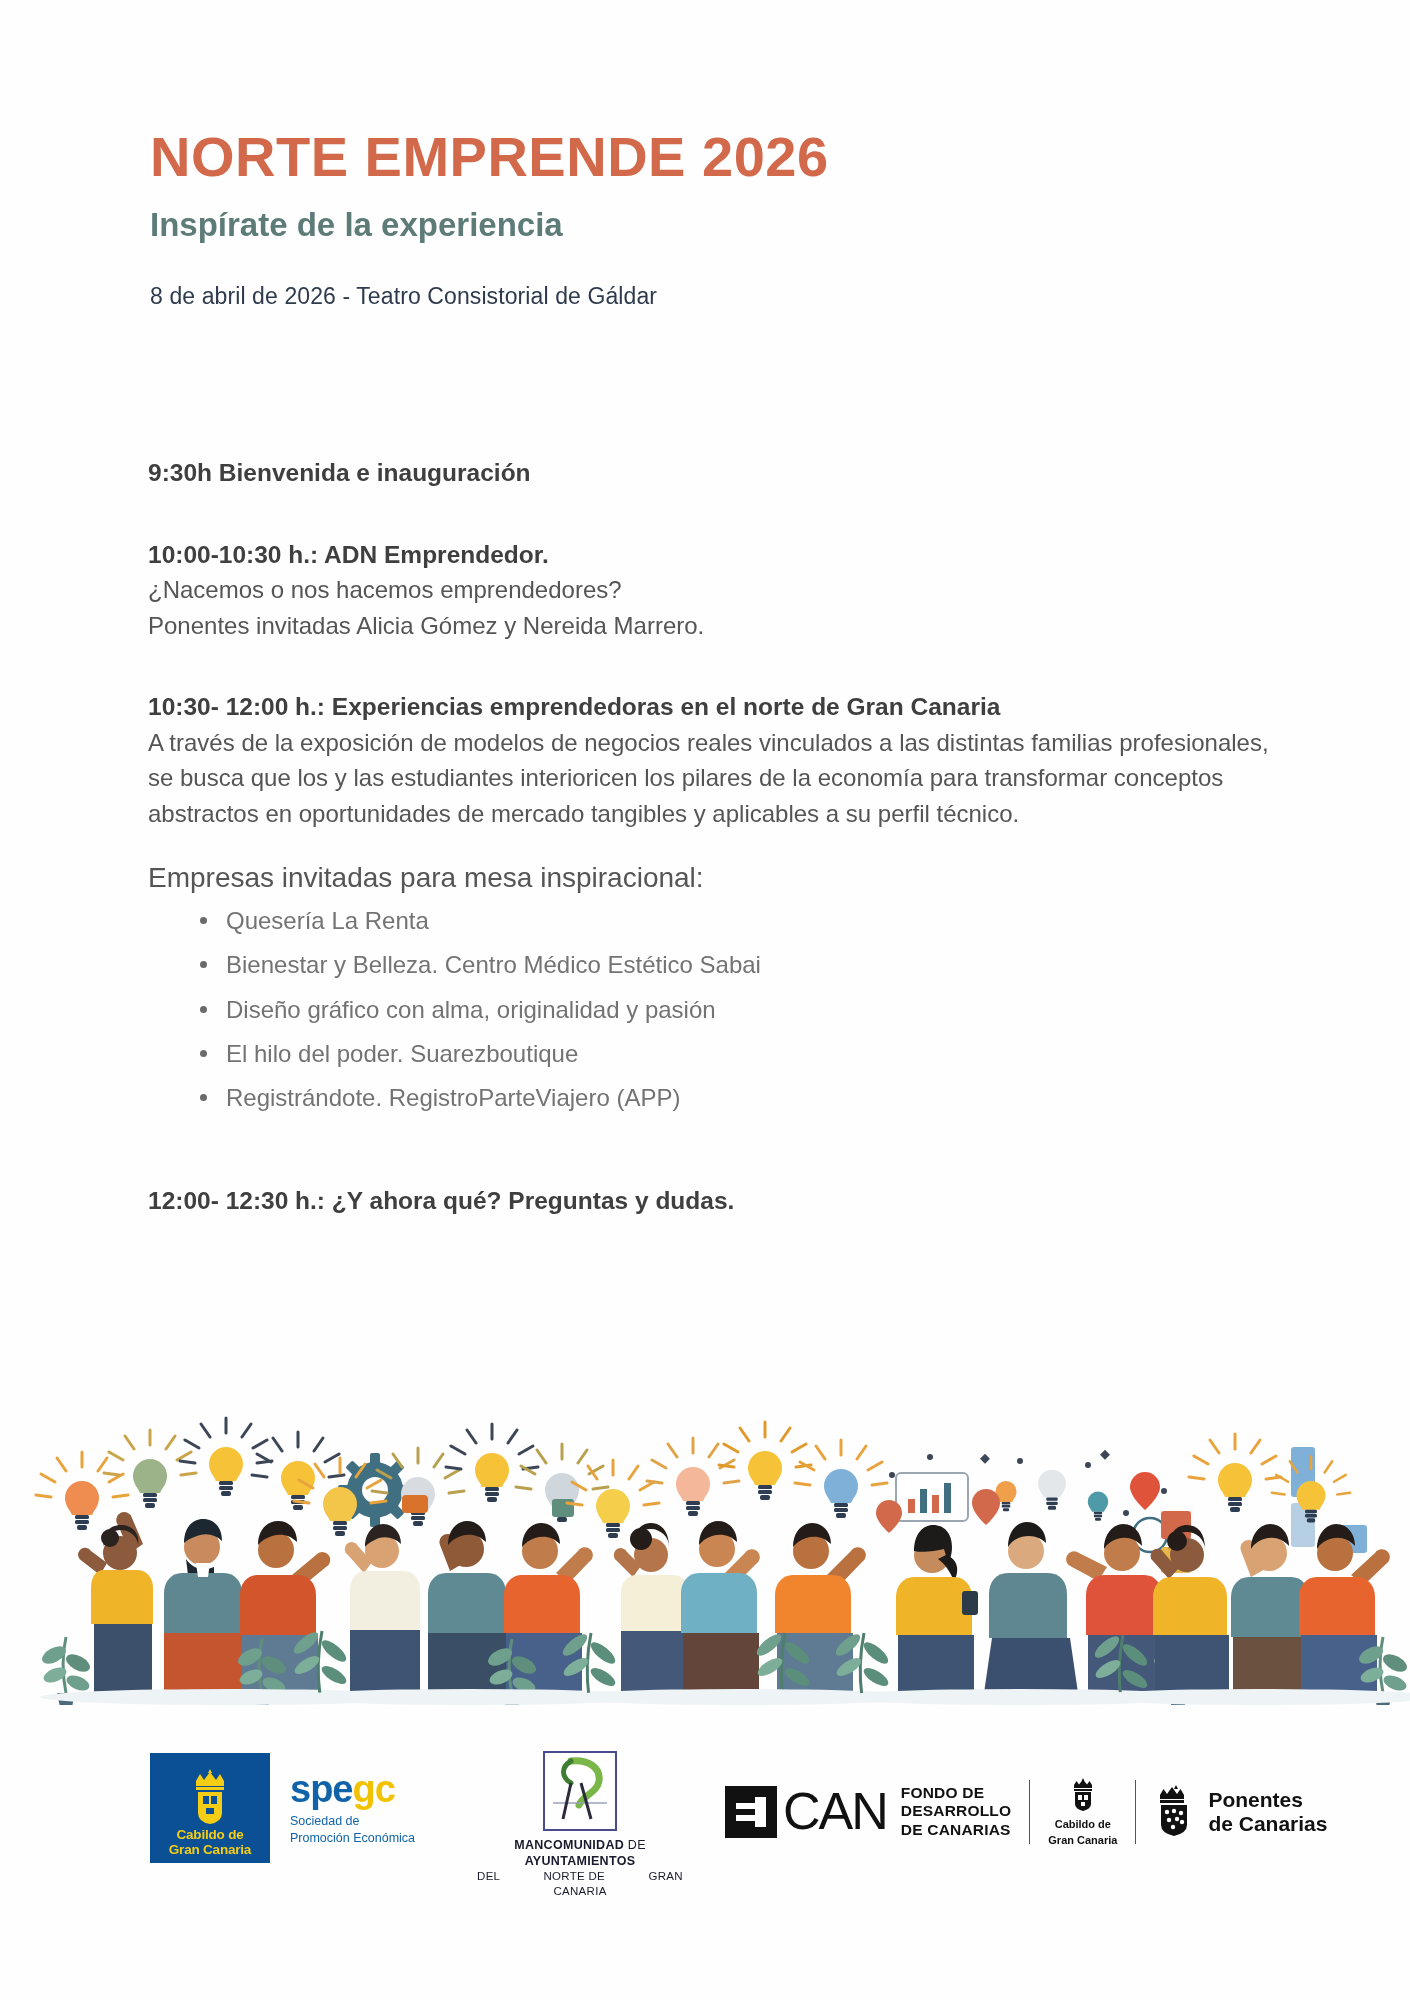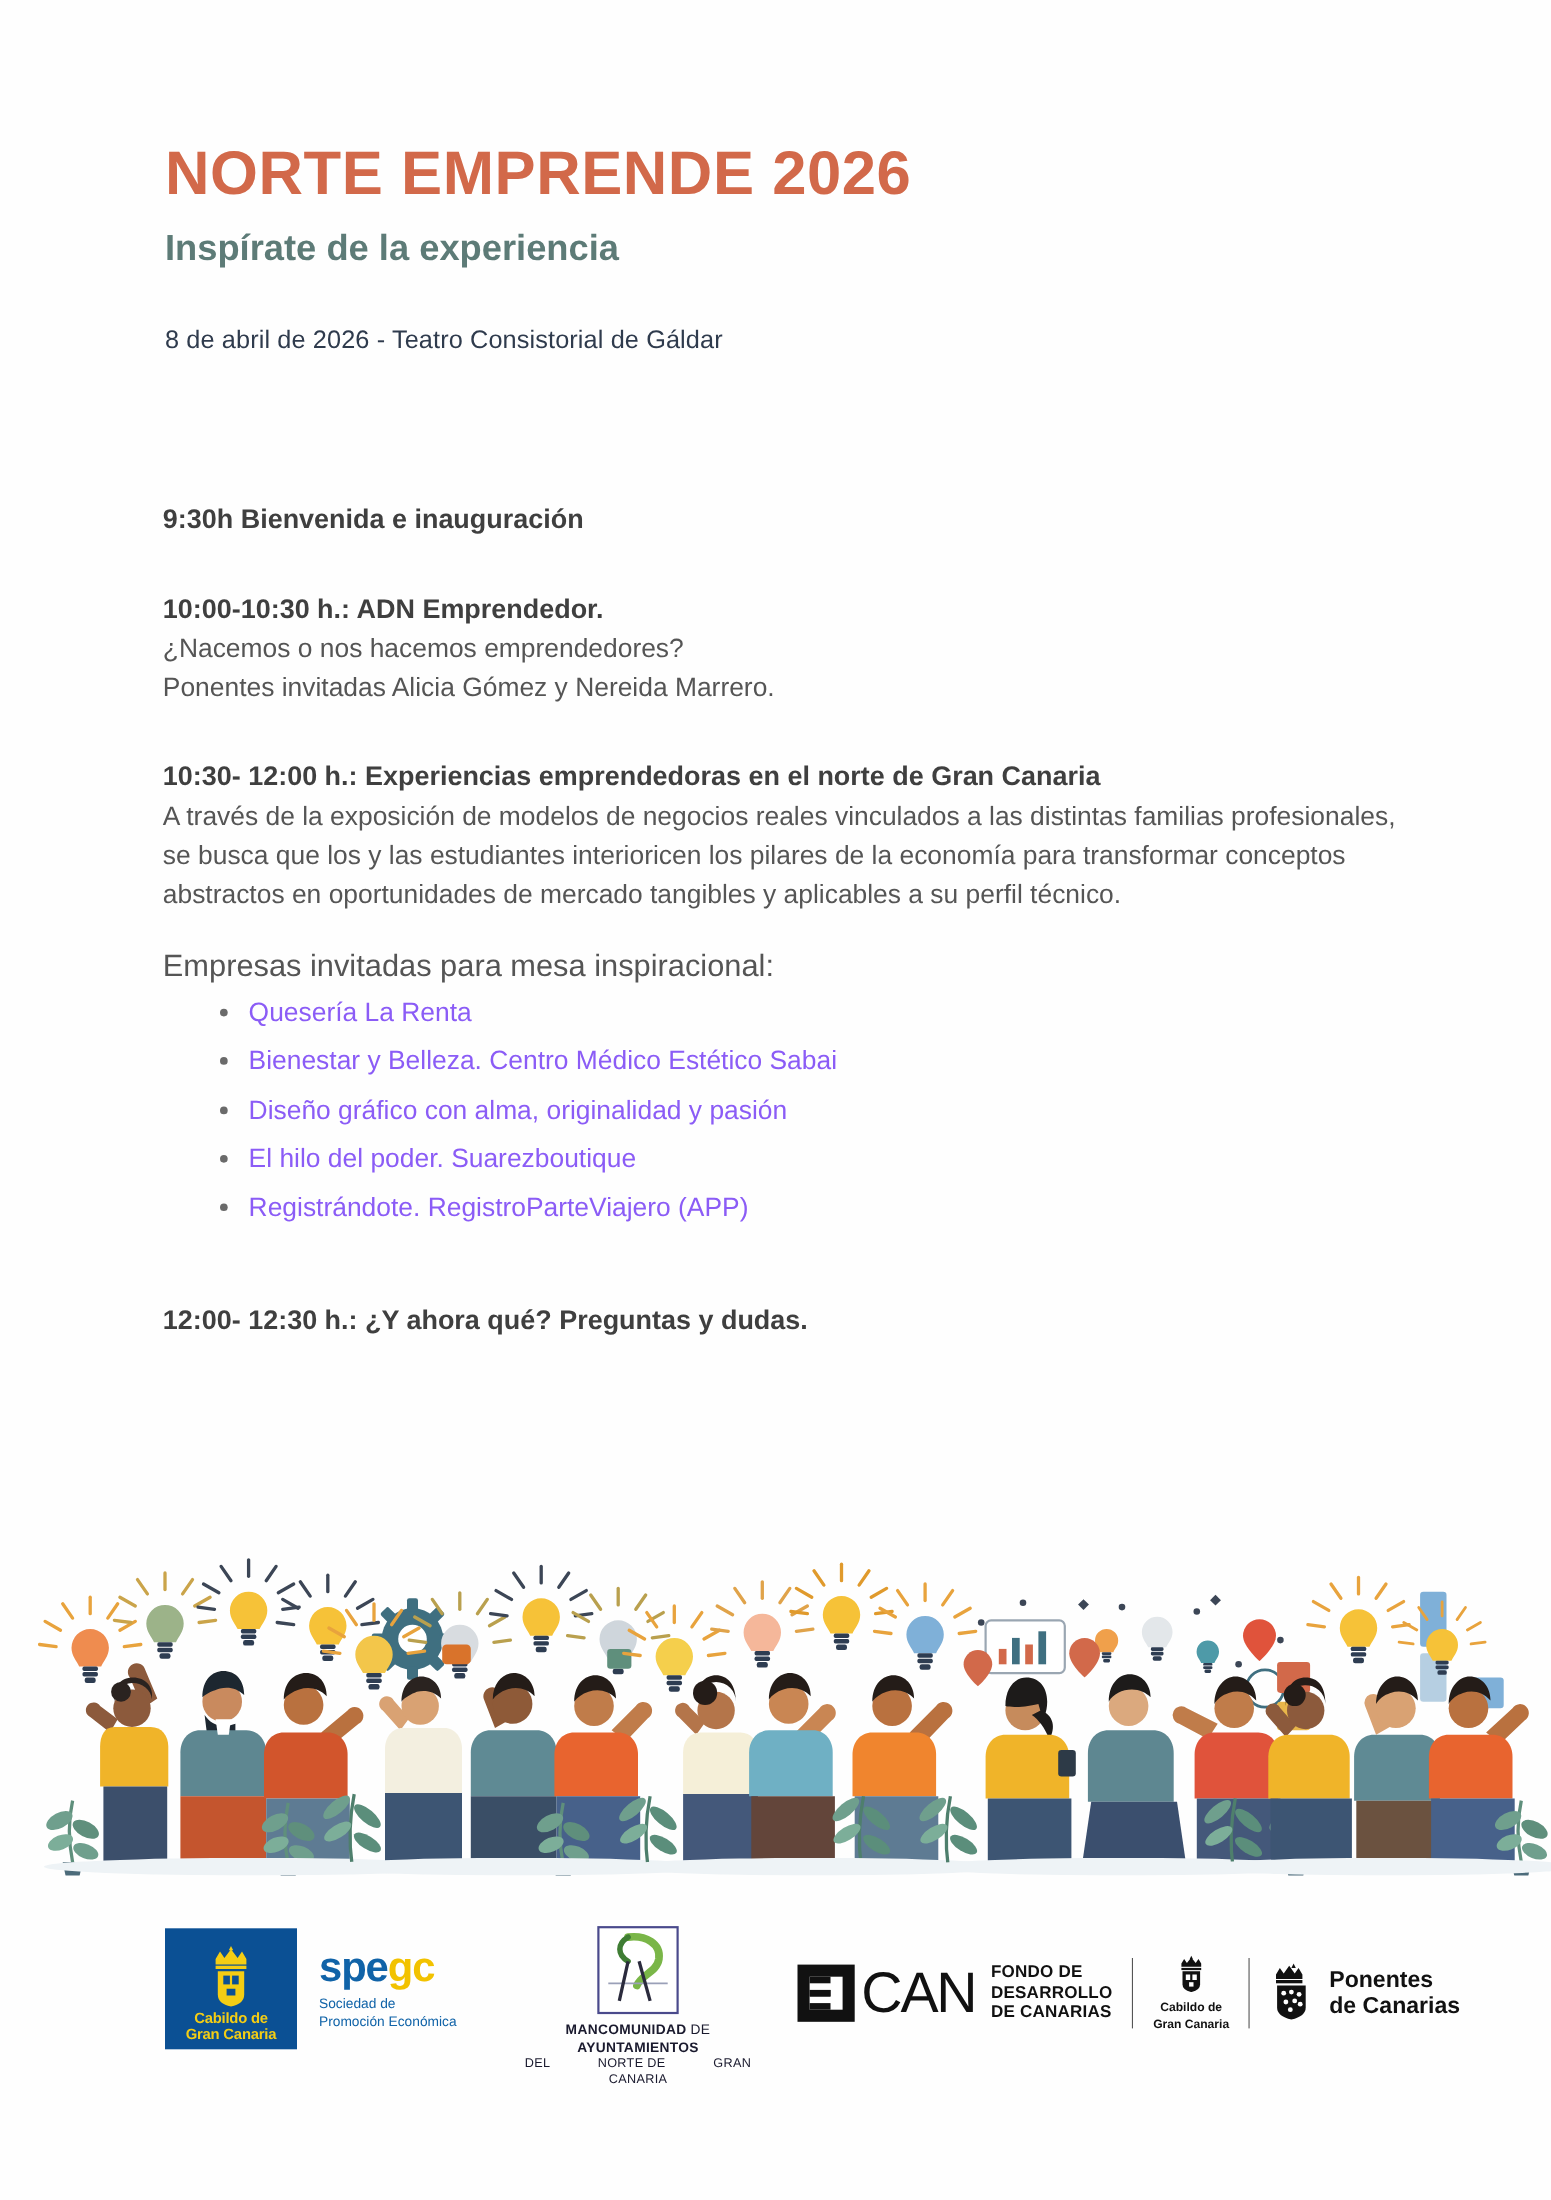--- a/index.html
+++ b/index.html
@@ -41,21 +41,21 @@
   .subtitle {
     font-size: 33px;
     font-weight: bold;
     color: #5d7b77;
     margin: 20px 0 0 0;
     line-height: 1.1;
   }
   .event-line {
     font-size: 23px;
     color: #2f3b4d;
-    margin: 52px 0 0 0;
+    margin: 40px 0 0 0;
     letter-spacing: 0.1px;
   }
 
   
   .program {
     position: absolute;
     left: 148px;
     top: 455px;
     width: 1140px;
   }
@@ -84,21 +84,21 @@
     line-height: 1.48;
     margin: 0;
   }
   ul.companies {
     margin: 4px 0 0 0;
     padding-left: 48px;
     list-style: none;
   }
   ul.companies li {
     font-size: 24px;
-    color: #8b5cf6;
+    color: #737373;
     line-height: 1.52;
     position: relative;
     padding-left: 30px;
     margin-bottom: 8px;
   }
   ul.companies li::before {
     content: "";
     position: absolute;
     left: 4px;
     top: 14px;

